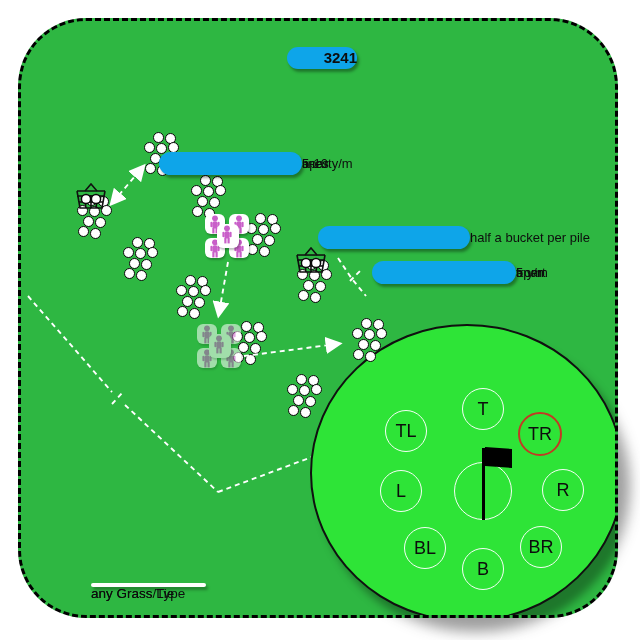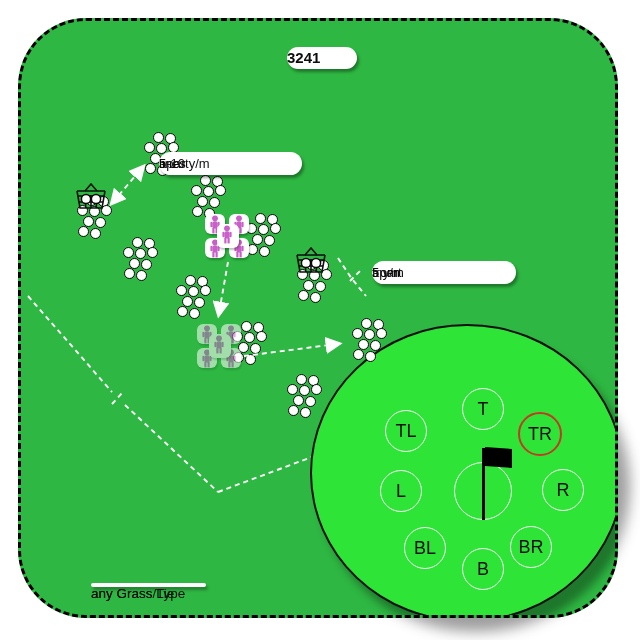--- a/index.html
+++ b/index.html
@@ -37,22 +37,22 @@
   .basket{z-index:4;}
   
   .pgroup{width:46px;height:46px;z-index:4;}
   .tile{width:20px;height:20px;border-radius:6px;background:#fff;
     box-shadow:1px 2px 2px rgba(0,0,0,.25);}
   .tile.center{width:22px;height:24px;z-index:2;}
   .pgroup.faded{opacity:.55;}
   .pgroup svg{position:absolute;left:0;top:0;}
 
   
-  .pill{background:#ffffff;border-radius:999px;box-shadow:2px 3px 3px rgba(0,0,0,.35);
-    font-size:13px;color:#0d0d0d;text-align:left;line-height:23px;height:23px;
+  .pill{background:#0ea5e9;border-radius:999px;box-shadow:2px 3px 3px rgba(0,0,0,.35);
+    font-size:13px;color:#0d0d0d;text-align:right;line-height:23px;height:23px;
     z-index:6;white-space:nowrap;}
   .pill b{font-weight:400;}
   #badge{left:266px;top:26px;width:70px;height:22px;line-height:22px;
     font-weight:700;font-size:15px;}
   #pill-lines{left:138px;top:131px;width:143px;}
   #pill-bucket{left:297px;top:205px;width:152px;}
   #pill-piles{left:351px;top:240px;width:144px;}
 
   #info-box{left:3px;top:416px;width:124px;background:#fff;border-radius:16px;
     box-shadow:2px 3px 4px rgba(0,0,0,.35);padding:9px 4px;text-align:center;
@@ -82,21 +82,21 @@
     <div id="center-hole"></div>
     <div id="flag-pole"></div>
     <div id="flag-cloth"></div>
     <div id="holes-layer">
         <div class="hole" style="left: 441px; top: 367px;">T</div>
         <div class="hole" style="left: 364px; top: 389px;">TL</div>
         <div class="hole highlight" style="left: 497px; top: 391px;">TR</div>
         <div class="hole" style="left: 359px; top: 449px;">L</div>
         <div class="hole" style="left: 521px; top: 448px;">R</div>
         <div class="hole" style="left: 383px; top: 506px;">BL</div>
-        <div class="hole" style="left: 489px; top: 505px;">BR</div>
+        <div class="hole" style="left: 499px; top: 505px;">BR</div>
         <div class="hole" style="left: 441px; top: 527px;">B</div>
       </div>
 
     <div id="objects-layer">
         <div style="left: 122px; top: 111px; width: 38px; height: 46px; z-index: 4;">
           <div class="ball" style="left: 10px; top: 0px;"></div>
           <div class="ball" style="left: 22px; top: 1px;"></div>
           <div class="ball" style="left: 1px; top: 10px;"></div>
           <div class="ball" style="left: 13px; top: 11px;"></div>
           <div class="ball" style="left: 25px; top: 10px;"></div>
@@ -373,20 +373,25 @@
       </svg>
 
     <div id="badge" class="pill">3241</div>
 
     <div id="pill-lines" class="pill">
         <span>lines </span>
         <b>5-10 y/m</b>
         <span> apart</span>
       </div>
 
+    <div id="pill-bucket" class="pill">
+        <span>half a bucket per pile</span>
+        <b></b>
+        <span></span>
+      </div>
 
     <div id="pill-piles" class="pill">
         <span>from </span>
         <b>5 y/m</b>
         <span> apart</span>
       </div>
 
 
     <div id="footer-pill">
       <div>any Grass/Lie</div>

